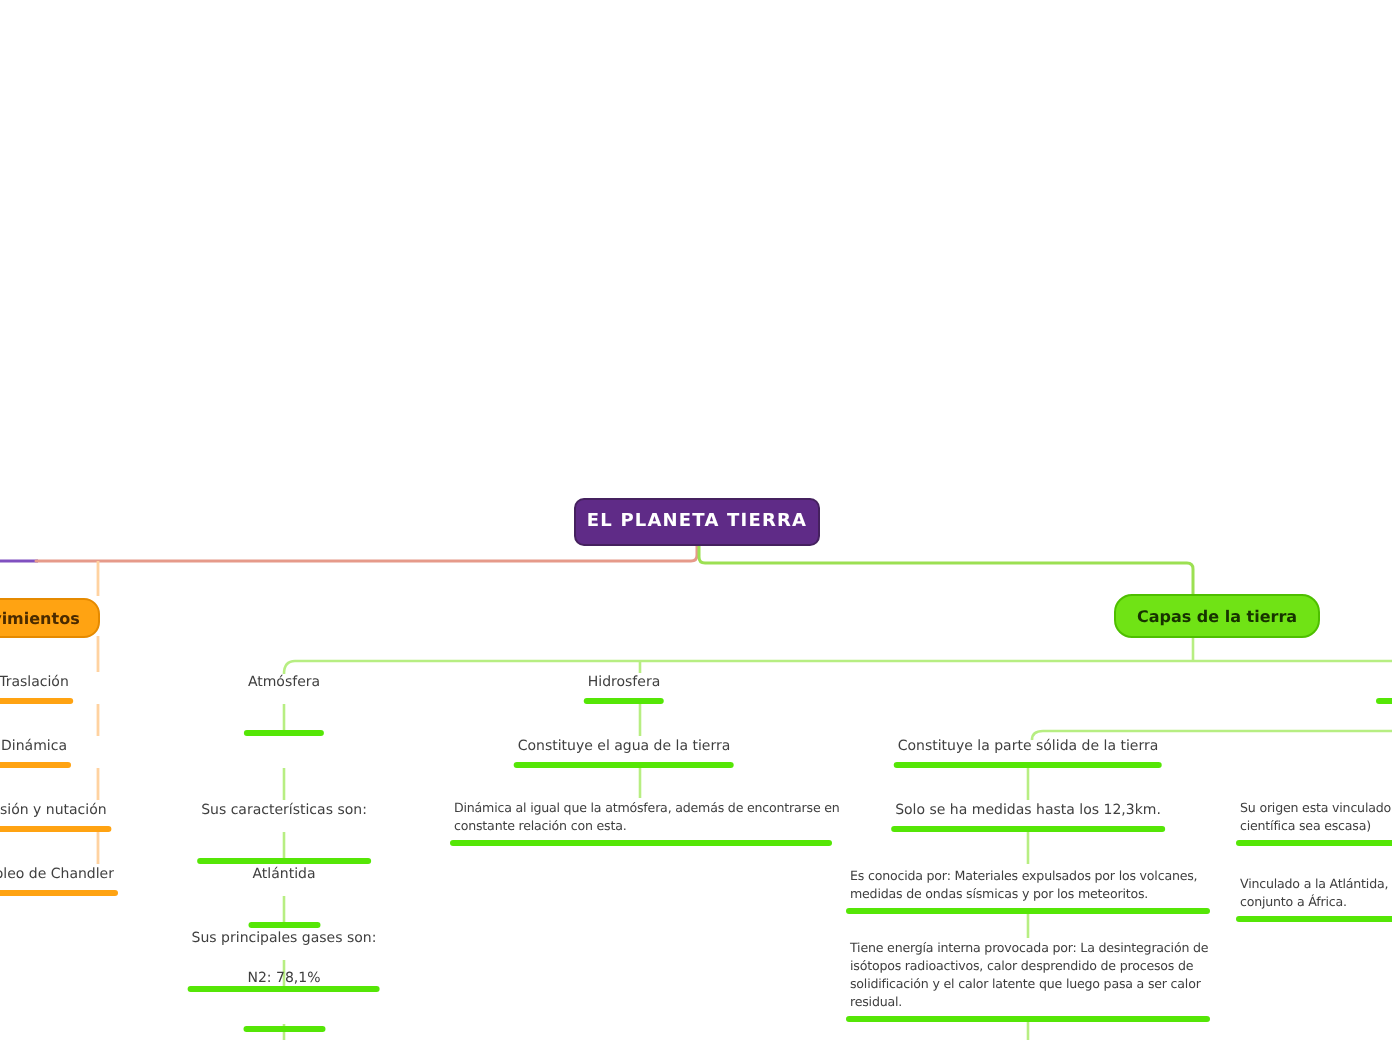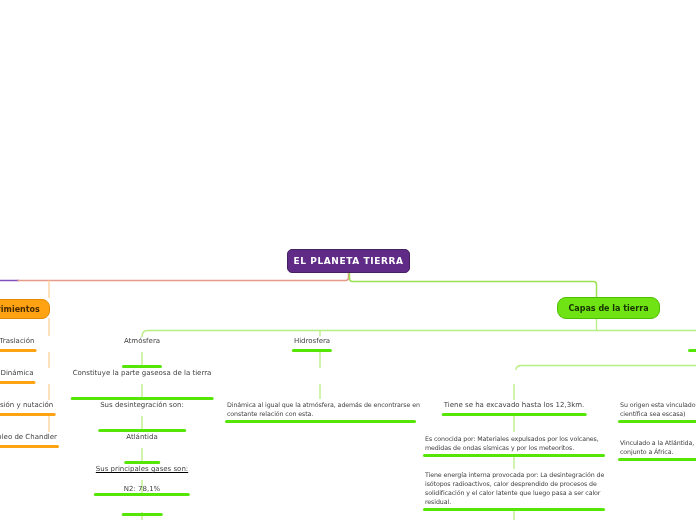--- a/index.html
+++ b/index.html
@@ -43,21 +43,21 @@
   .block-item .lbl{
     font-size:6.3px;line-height:9px;color:#3f3f3f;white-space:pre;text-align:left;
     letter-spacing:-0.1px;
   }
   .block-item .ul{margin:2px -2px 0 -2px;}
   .cut-dash{position:absolute;left:688px;top:349px;width:16px;height:3px;
     background:#55e606;border-radius:2px;}
   
   .cx-mov{left:17px;}  .cx-atm{left:142px;gap:16px;}  .cx-hid{left:312px;}  .cx-geo{left:514px;}
   
-  .r0{top:337px;} .r1{top:369px;} .r2{top:401px;} .r3{top:433px;} .r4{top:465px;text-decoration:underline;} .r5{top:485px;}
+  .r0{top:337px;} .r1{top:369px;} .r2{top:401px;} .r3{top:433px;} .r4{top:465px;} .r5{top:485px;}
 </style>
 </head>
 <body>
 
 <div class="canvas">
 
   <svg class="connectors">
 
     <path d="M0,280.5 H19" stroke="#8050c0" stroke-width="1.5" fill="none"></path>
 
@@ -122,53 +122,57 @@
   </div>
   <div class="chain-item cx-mov r3">
     <span class="lbl">Bamboleo de Chandler</span>
     <div class="ul orange"></div>
   </div>
 
   <div class="chain-item cx-atm r0">
     <span class="lbl">Atmósfera</span>
     <div class="ul green"></div>
   </div>
-  <div class="chain-item cx-atm r1">
-    <span class="lbl">Constituye la parte gaseosa de la tierra</span>
-    <div class="ul green"></div>
-  </div>
   <div class="chain-item cx-atm r2">
-    <span class="lbl">Sus desintegración son:</span>
+    <span class="lbl">Sus características son:</span>
     <div class="ul green"></div>
   </div>
   <div class="chain-item cx-atm r3">
     <span class="lbl">Atlántida</span>
     <div class="ul green"></div>
   </div>
   <div class="chain-item cx-atm r4">
     <span class="lbl">Sus principales gases son:</span>
     <div class="ul green"></div>
   </div>
   <div class="chain-item cx-atm r5">
     <span class="lbl">N2: 78,1%</span>
     <div class="ul green"></div>
   </div>
 
   <div class="chain-item cx-hid r0">
     <span class="lbl">Hidrosfera</span>
     <div class="ul green"></div>
   </div>
+  <div class="chain-item cx-hid r1">
+    <span class="lbl">Constituye el agua de la tierra</span>
+    <div class="ul green"></div>
+  </div>
   <div class="block-item" style="left:227px;top:400px;width:187px;">
     <span class="lbl">Dinámica al igual que la atmósfera, además de encontrarse en
 constante relación con esta.</span>
     <div class="ul green"></div>
   </div>
 
+  <div class="chain-item cx-geo r1">
+    <span class="lbl">Constituye la parte sólida de la tierra</span>
+    <div class="ul green"></div>
+  </div>
   <div class="chain-item cx-geo r2">
-    <span class="lbl">Tiene se ha excavado hasta los 12,3km.</span>
+    <span class="lbl">Solo se ha medidas hasta los 12,3km.</span>
     <div class="ul green"></div>
   </div>
   <div class="block-item" style="left:425px;top:434px;width:178px;">
     <span class="lbl">Es conocida por: Materiales expulsados por los volcanes,
 medidas de ondas sísmicas y por los meteoritos.</span>
     <div class="ul green"></div>
   </div>
   <div class="block-item" style="left:425px;top:470px;width:178px;">
     <span class="lbl">Tiene energía interna provocada por: La desintegración de
 isótopos radioactivos, calor desprendido de procesos de

